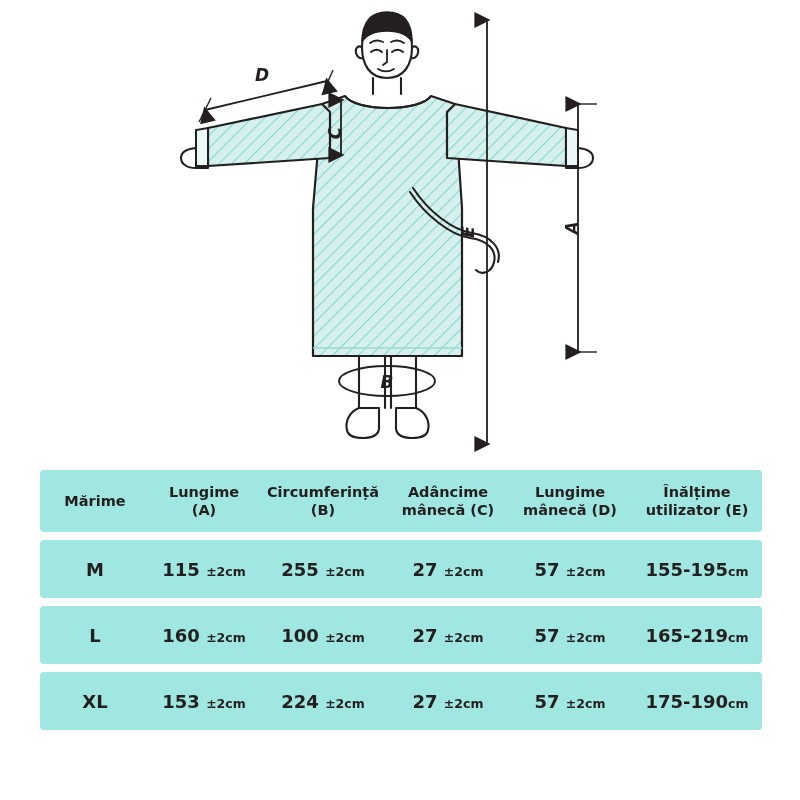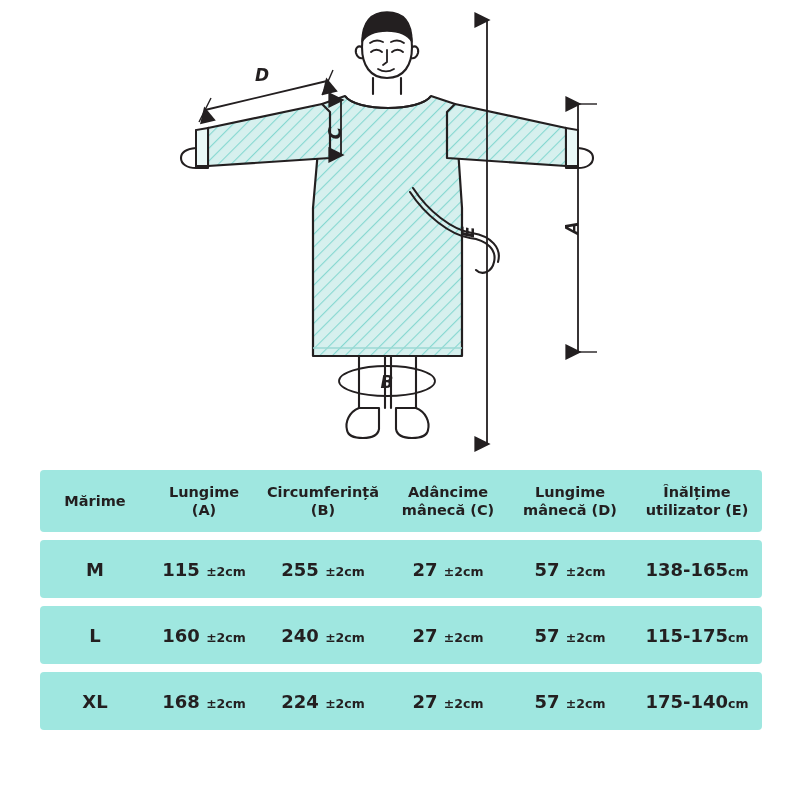--- a/index.html
+++ b/index.html
@@ -229,54 +229,54 @@
         <td>
           <span class="val"><span>255</span>&nbsp;<span class="unit">±2cm</span></span>
         </td>
         <td>
           <span class="val"><span>27</span>&nbsp;<span class="unit">±2cm</span></span>
         </td>
         <td>
           <span class="val"><span>57</span>&nbsp;<span class="unit">±2cm</span></span>
         </td>
         <td>
-          <span class="val"><span>138-165</span><span class="unit">cm</span></span>
+          <span class="val"><span>155-195</span><span class="unit">cm</span></span>
         </td>
       </tr>
       <tr>
         <td class="sz">L</td>
         <td>
           <span class="val"><span>160</span>&nbsp;<span class="unit">±2cm</span></span>
         </td>
         <td>
-          <span class="val"><span>240</span>&nbsp;<span class="unit">±2cm</span></span>
+          <span class="val"><span>100</span>&nbsp;<span class="unit">±2cm</span></span>
         </td>
         <td>
           <span class="val"><span>27</span>&nbsp;<span class="unit">±2cm</span></span>
         </td>
         <td>
           <span class="val"><span>57</span>&nbsp;<span class="unit">±2cm</span></span>
         </td>
         <td>
-          <span class="val"><span>115-175</span><span class="unit">cm</span></span>
+          <span class="val"><span>165-219</span><span class="unit">cm</span></span>
         </td>
       </tr>
       <tr>
         <td class="sz">XL</td>
         <td>
-          <span class="val"><span>168</span>&nbsp;<span class="unit">±2cm</span></span>
+          <span class="val"><span>153</span>&nbsp;<span class="unit">±2cm</span></span>
         </td>
         <td>
           <span class="val"><span>224</span>&nbsp;<span class="unit">±2cm</span></span>
         </td>
         <td>
           <span class="val"><span>27</span>&nbsp;<span class="unit">±2cm</span></span>
         </td>
         <td>
           <span class="val"><span>57</span>&nbsp;<span class="unit">±2cm</span></span>
         </td>
         <td>
-          <span class="val"><span>175-140</span><span class="unit">cm</span></span>
+          <span class="val"><span>175-190</span><span class="unit">cm</span></span>
         </td>
       </tr>
     </tbody>
   </table>
 </div>
 
 </body></html>

